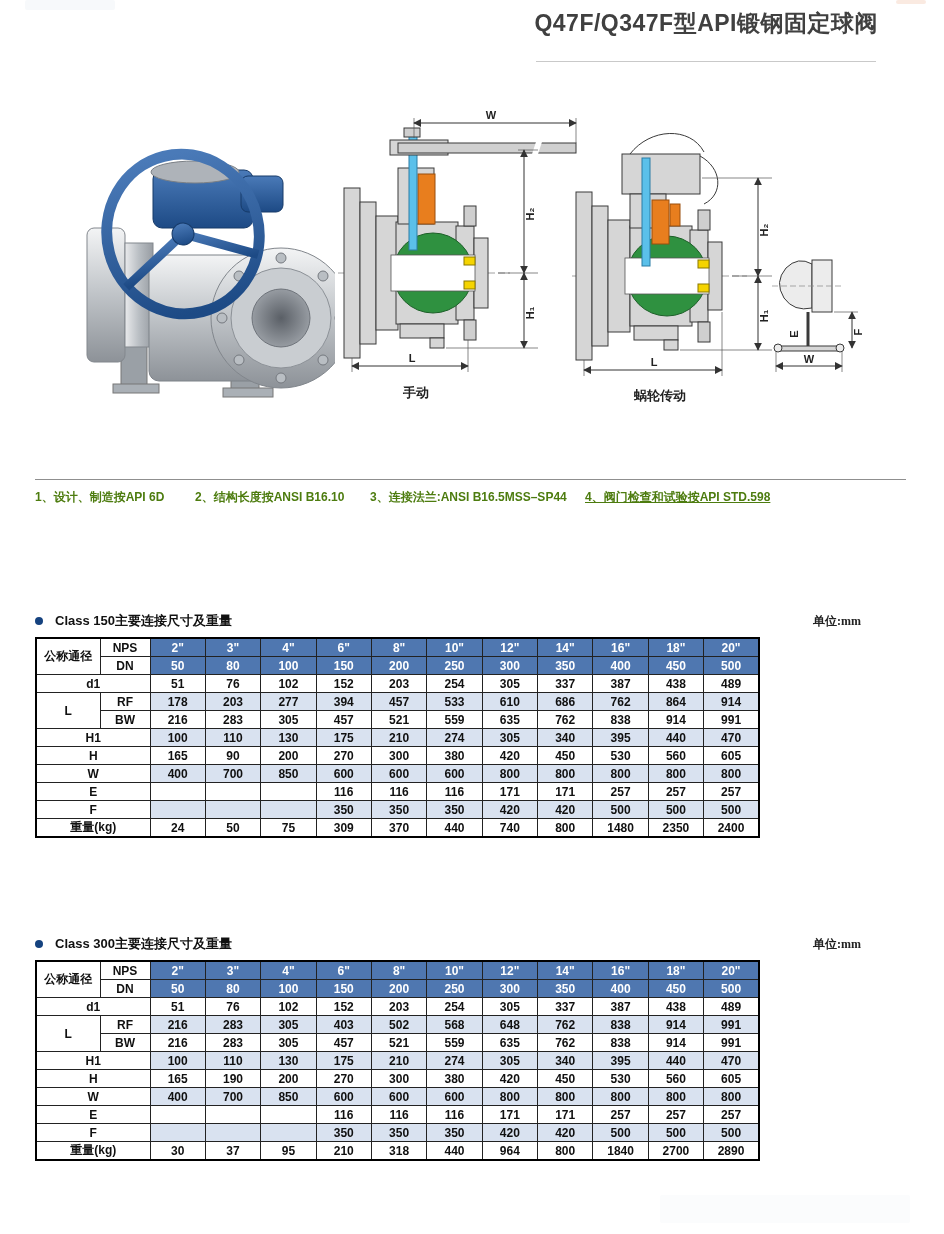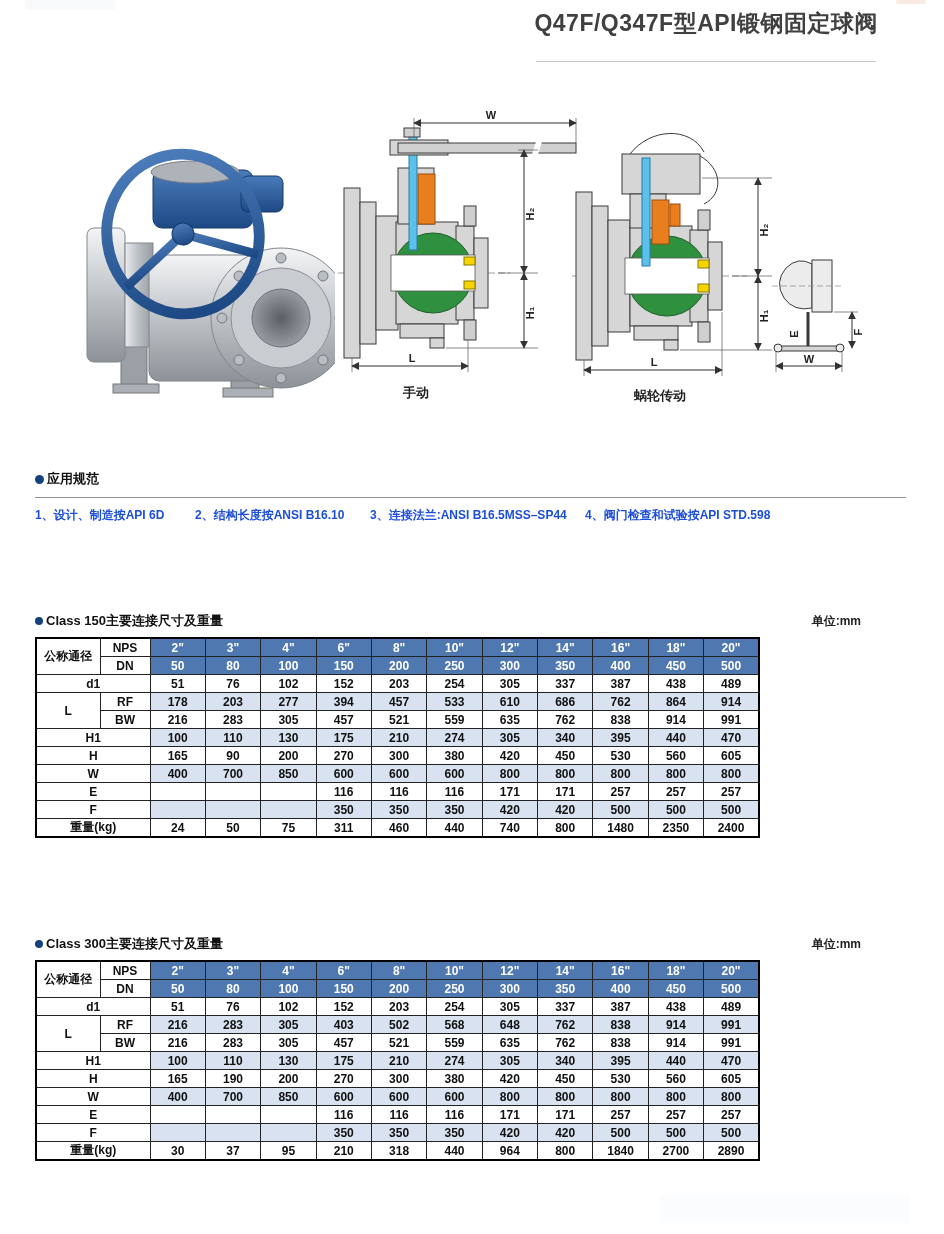--- a/index.html
+++ b/index.html
@@ -22,32 +22,32 @@
   .ext-line{stroke:#555;stroke-width:.7;fill:none;}
   .outline{stroke:#3a3a3a;stroke-width:1;}
   .cap{font-size:13px;font-weight:bold;fill:#222;}
   .dimlbl{font-size:11px;font-weight:bold;fill:#222;}
   
   .spec-section{position:absolute;left:35px;top:470px;width:840px;}
   .sec-head{font-size:13px;font-weight:bold;color:#111;display:flex;align-items:center;}
   .bullet{width:9px;height:9px;border-radius:50%;display:inline-block;margin-right:3px;}
   .spec-rule{border:none;border-top:1px solid #8f8f8f;margin:9px 0 0 0;width:871px;}
   .spec-items{position:relative;height:22px;margin-top:9px;}
-  .spec-items span{position:absolute;top:0;font-size:12px;font-weight:bold;color:#1d4ed8;white-space:nowrap;}
+  .spec-items span{position:absolute;top:0;font-size:12px;font-weight:bold;color:#4d7c0f;white-space:nowrap;}
   .spec-items span:nth-child(1){left:0;}
   .spec-items span:nth-child(2){left:160px;text-align:right;}
   .spec-items span:nth-child(3){left:335px;text-align:right;}
-  .spec-items span:nth-child(4){left:550px;}
+  .spec-items span:nth-child(4){left:550px;text-decoration:underline;}
   
   .table-block{position:absolute;left:35px;width:826px;}
   .tb1{top:612px;}
   .tb2{top:935px;}
   .table-caption{display:flex;justify-content:space-between;align-items:flex-end;}
-  .table-caption .left{font-size:13px;font-weight:bold;display:flex;align-items:center;}
-  .table-caption .unit{font-size:12px;font-weight:bold;color:#222;}
+  .table-caption .left{font-size:13px;font-weight:bold;display:flex;align-items:center;gap:9px;}
+  .table-caption .unit{font-size:12px;font-weight:bold;color:#222;font-family:Liberation Serif, serif;}
   table.dims{
     border-collapse:collapse;table-layout:fixed;width:725px;margin-top:7px;
     border:2px solid #000;font-size:12px;
   }
   table.dims td{
     border:1px solid #222;text-align:center;vertical-align:middle;
     height:17px;padding:0;font-weight:bold;color:#101010;background:#fff;
   }
   table.dims td.hd{background:#4f77b0;color:#fff;}
   table.dims td.sh{background:#d9e2f0;}
@@ -279,24 +279,20 @@
     <line class="dim-line" x1="204" y1="258" x2="270" y2="258" marker-start="url(#ar2)" marker-end="url(#ar2)"></line>
     <line class="ext-line" x1="204" y1="244" x2="204" y2="264"></line>
     <line class="ext-line" x1="270" y1="244" x2="270" y2="264"></line>
     <text class="dimlbl" x="237" y="255" text-anchor="middle">W</text>
   </g>
   <text class="cap" x="88" y="292" text-anchor="middle">蜗轮传动</text>
 </svg>
 </div>
 
 <div class="spec-section">
-  <div class="sec-head">
-    <span class="bullet" style="background:#15427f;"></span>
-    <span>应用规范</span>
-  </div>
   <hr class="spec-rule">
   <div class="spec-items">
       <span>1、设计、制造按API 6D</span>
       <span>2、结构长度按ANSI B16.10</span>
       <span>3、连接法兰:ANSI B16.5MSS–SP44</span>
       <span>4、阀门检查和试验按API STD.598</span>
     </div>
 </div>
 
 <div class="table-block tb1">
@@ -454,22 +450,22 @@
             <td class="sh">420</td>
             <td class="sh">500</td>
             <td class="sh">500</td>
             <td class="sh">500</td>
           </tr>
           <tr>
             <td class="lbl" colspan="2">重量(kg)</td>
             <td class="">24</td>
             <td class="">50</td>
             <td class="">75</td>
-            <td class="">311</td>
-            <td class="">460</td>
+            <td class="">309</td>
+            <td class="">370</td>
             <td class="">440</td>
             <td class="">740</td>
             <td class="">800</td>
             <td class="">1480</td>
             <td class="">2350</td>
             <td class="">2400</td>
           </tr>
         </tbody>
       </table>
     </div>

